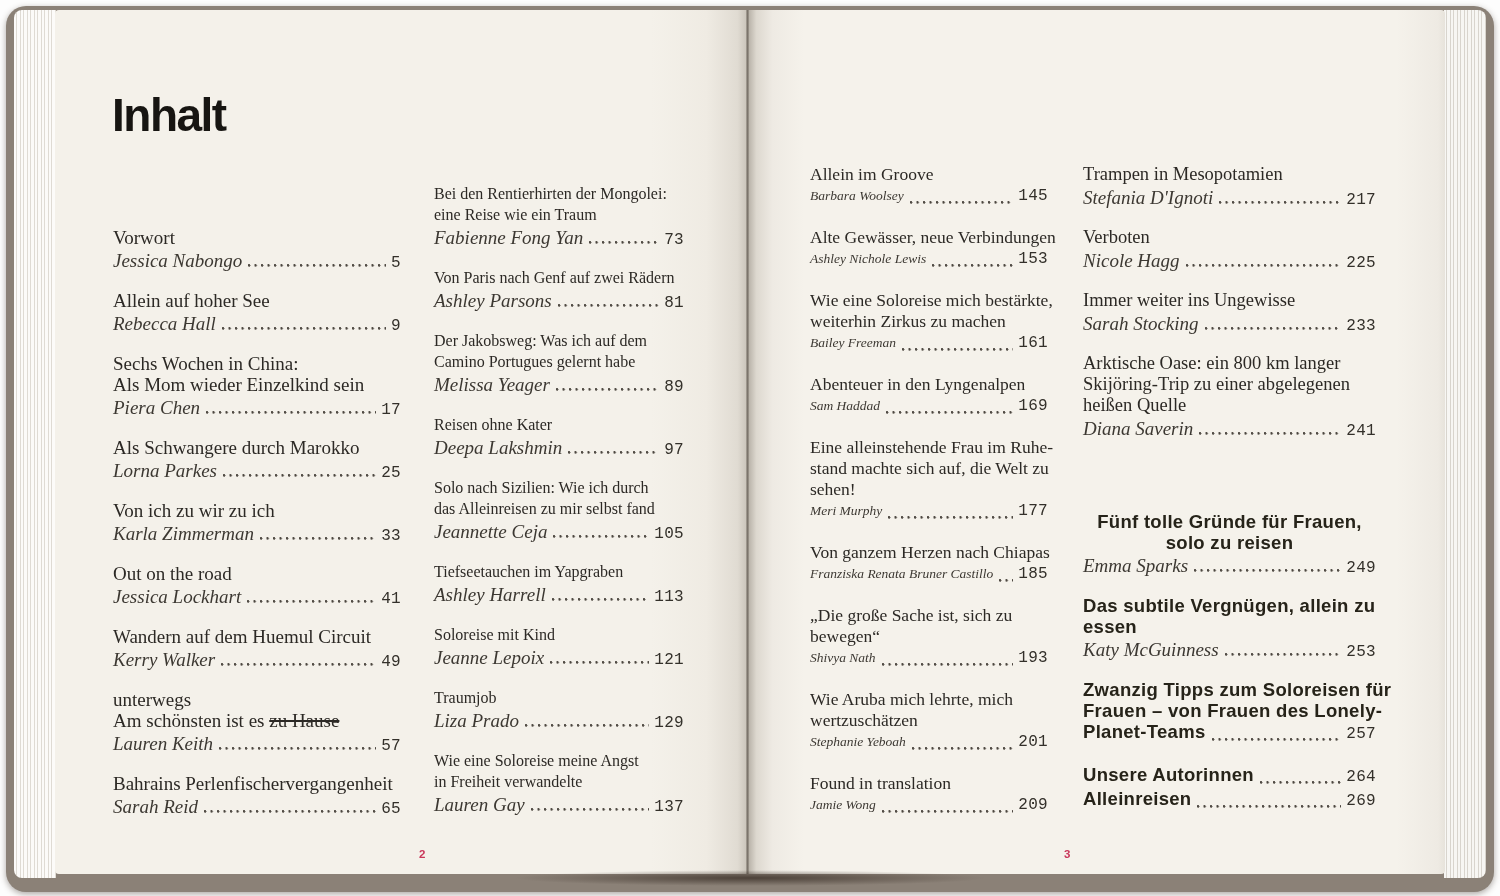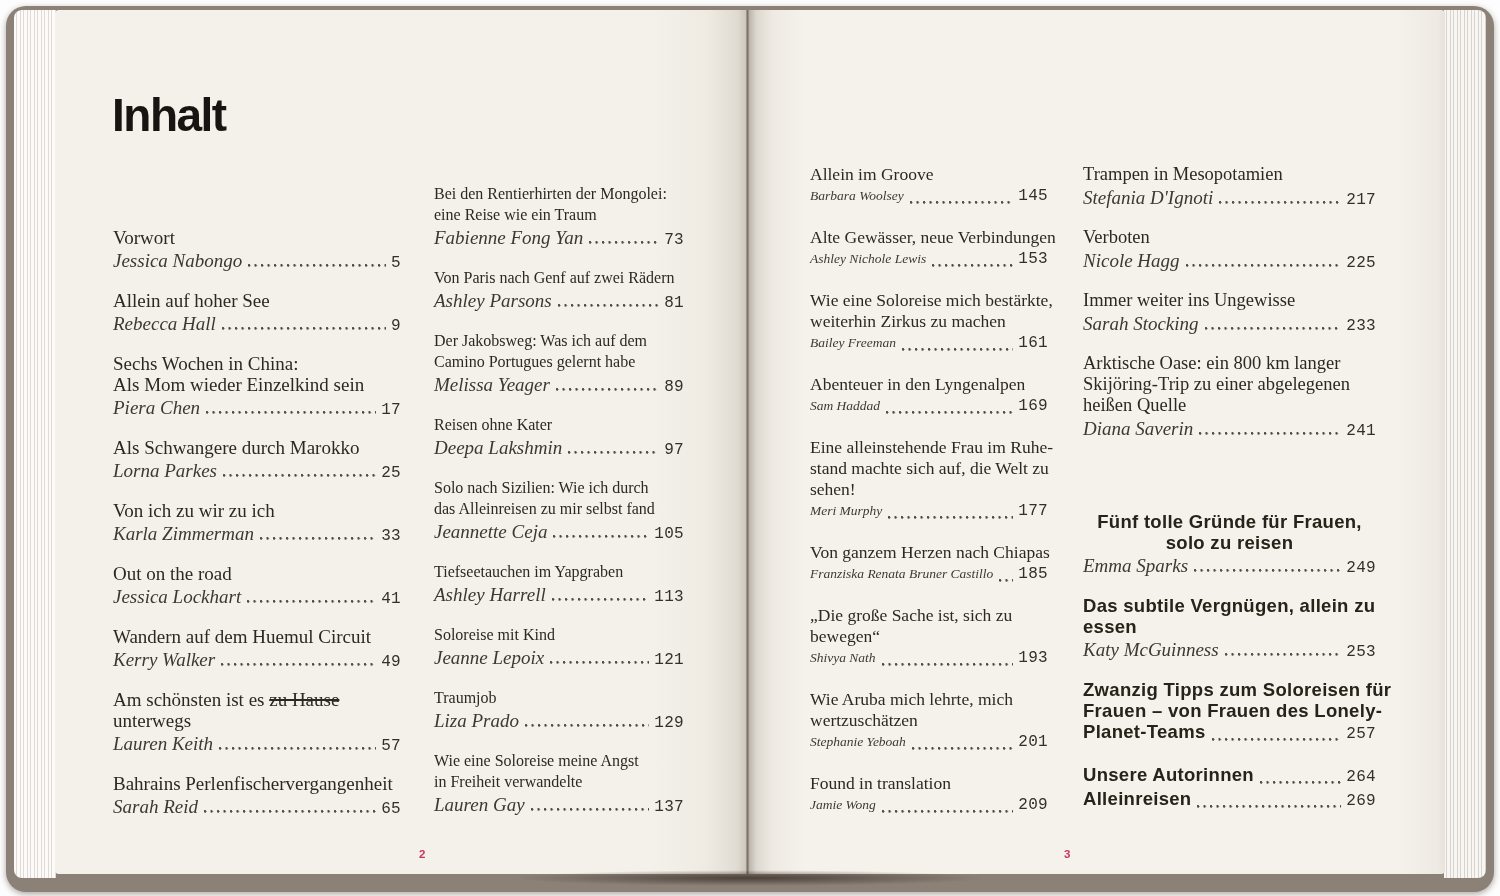--- a/index.html
+++ b/index.html
@@ -122,22 +122,22 @@
         </div>
         <div class="entry">
           <div class="t-line">Wandern auf dem Huemul Circuit</div>
           <div class="a-line">
             <span class="author">Kerry Walker</span>
             <span class="leader"></span>
             <span class="pg">49</span>
           </div>
         </div>
         <div class="entry">
+          <div class="t-line">unterwegs</div>
           <div class="t-line">Am schönsten ist es <span class="strike">zu Hause</span></div>
-          <div class="t-line">unterwegs</div>
           <div class="a-line">
             <span class="author">Lauren Keith</span>
             <span class="leader"></span>
             <span class="pg">57</span>
           </div>
         </div>
         <div class="entry">
           <div class="t-line">Bahrains Perlenfischervergangenheit</div>
           <div class="a-line">
             <span class="author">Sarah Reid</span>

